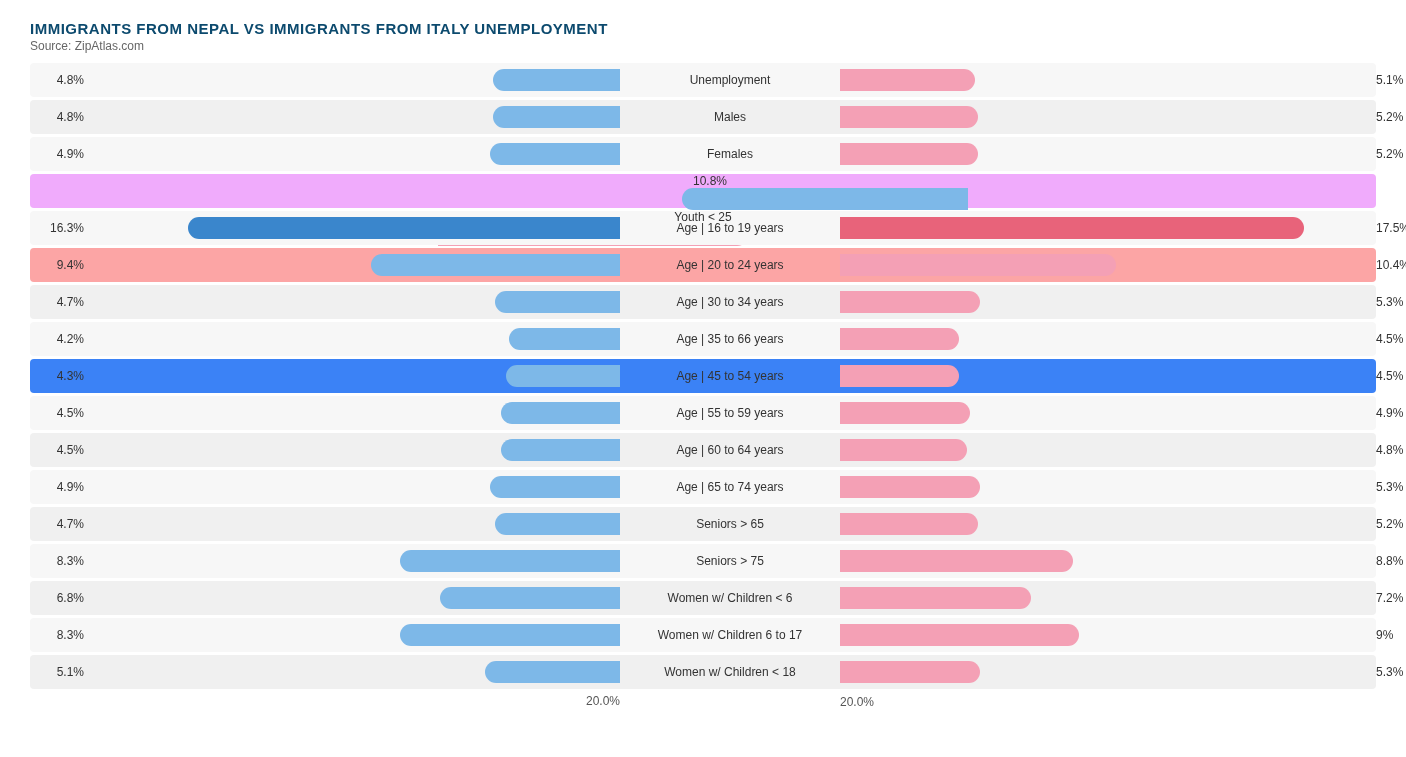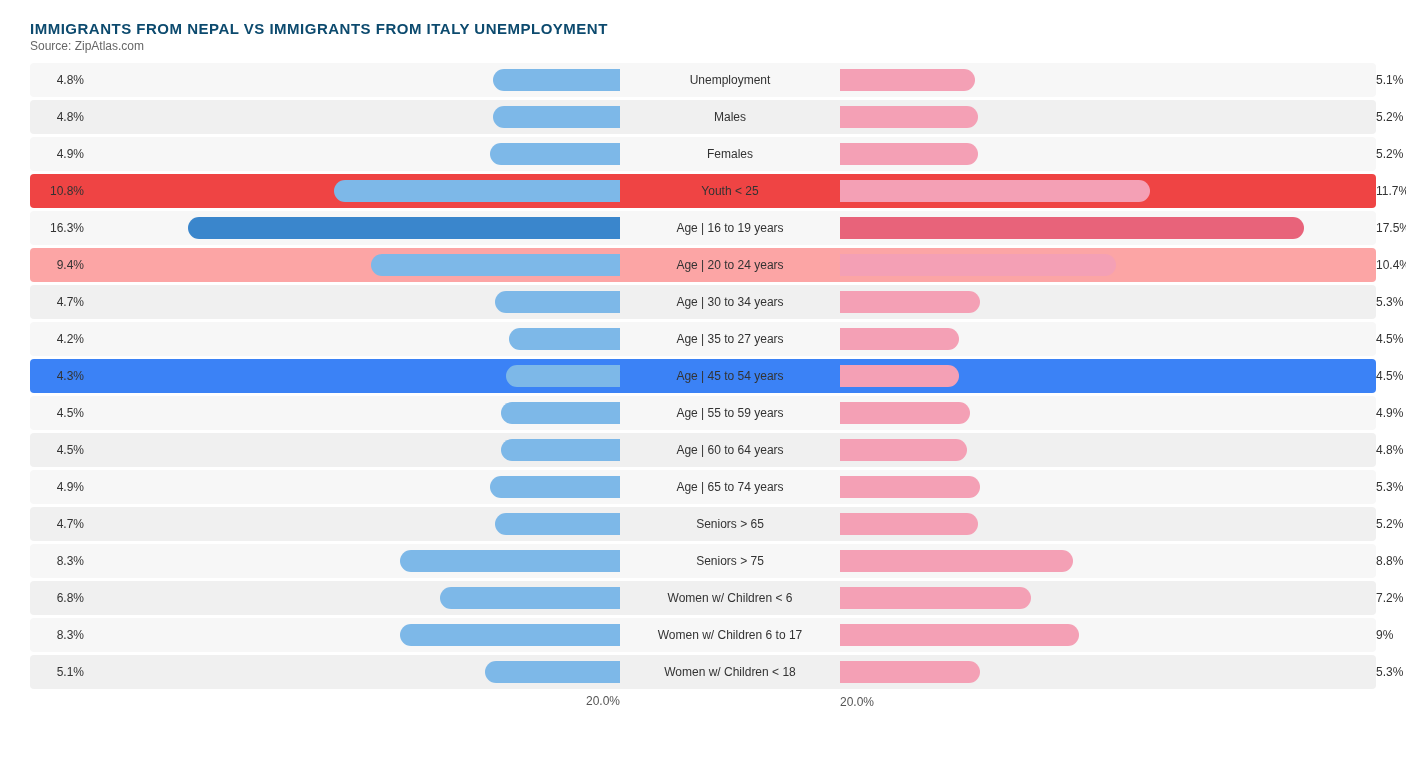--- a/index.html
+++ b/index.html
@@ -146,21 +146,21 @@
     <div class="left-val">4.9%</div>
     <div class="left-bar-wrap">
       <div class="left-bar" style="width:130px; background:#7db8e8;"></div>
     </div>
     <div class="center-label">Females</div>
     <div class="right-bar-wrap">
       <div class="right-bar" style="width:138px; background:#f4a0b5;"></div>
     </div>
     <div class="right-val">5.2%</div>
   </div>
-      <div class="bar-row" style="background: #ef4444;">
+      <div class="bar-row" style="background: #f0abfc; flex-direction: column;">
     <div class="left-val">10.8%</div>
     <div class="left-bar-wrap">
       <div class="left-bar" style="width:286px; background:#7db8e8;"></div>
     </div>
     <div class="center-label">Youth &lt; 25</div>
     <div class="right-bar-wrap">
       <div class="right-bar" style="width:310px; background:#f4a0b5;"></div>
     </div>
     <div class="right-val">11.7%</div>
   </div>
@@ -195,21 +195,21 @@
     <div class="right-bar-wrap">
       <div class="right-bar" style="width:140px; background:#f4a0b5;"></div>
     </div>
     <div class="right-val">5.3%</div>
   </div>
       <div class="bar-row" style="background: rgb(247, 247, 247);">
     <div class="left-val">4.2%</div>
     <div class="left-bar-wrap">
       <div class="left-bar" style="width:111px; background:#7db8e8;"></div>
     </div>
-    <div class="center-label">Age | 35 to 27 years</div>
+    <div class="center-label">Age | 35 to 66 years</div>
     <div class="right-bar-wrap">
       <div class="right-bar" style="width:119px; background:#f4a0b5;"></div>
     </div>
     <div class="right-val">4.5%</div>
   </div>
       <div class="bar-row" style="background: #3b82f6;">
     <div class="left-val">4.3%</div>
     <div class="left-bar-wrap">
       <div class="left-bar" style="width:114px; background:#7db8e8;"></div>
     </div>

